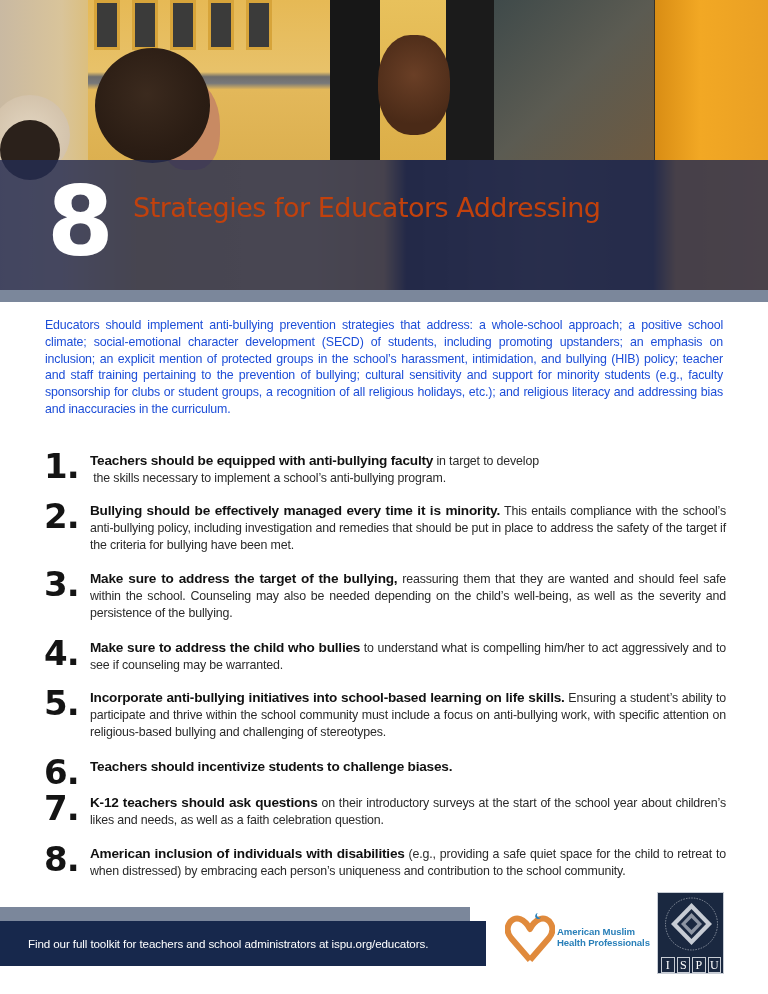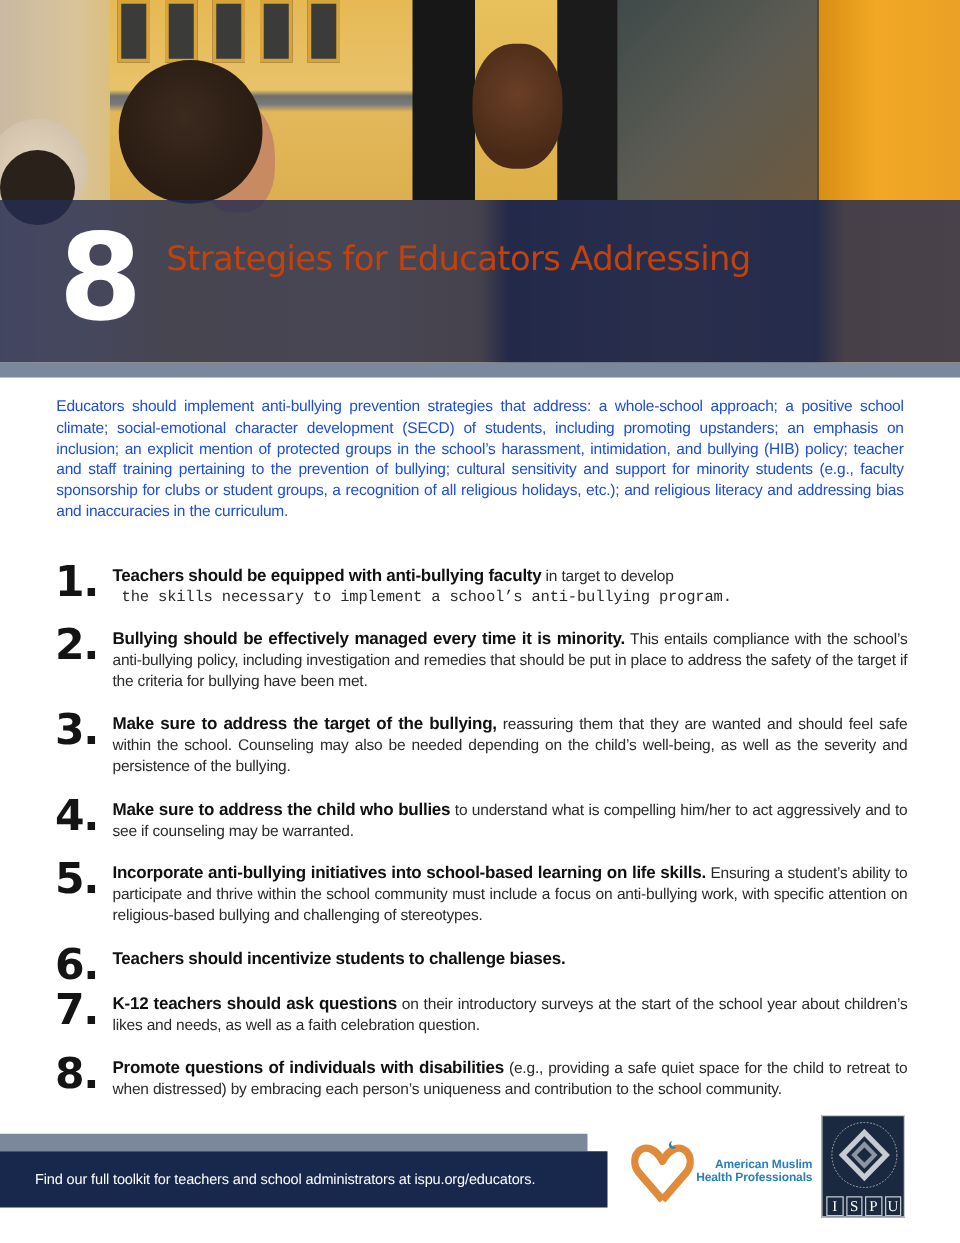--- a/index.html
+++ b/index.html
@@ -63,21 +63,21 @@
     
     .footer-band-gray { position: absolute; left: 0; top: 907px; width: 470px; height: 14px; background: #7b879b; }
     .footer-band-navy {
       position: absolute; left: 0; top: 921px; width: 486px; height: 45px; background: #17284c;
       display: flex; align-items: center; padding-left: 28px;
     }
     .footer-text { color: #ffffff; font-size: 11.6px; letter-spacing: -0.1px; }
 
     .amhp-logo { position: absolute; left: 505px; top: 910px; width: 145px; height: 56px; }
     .amhp-heart { position: absolute; left: 0; top: 0; width: 50px; height: 56px; }
-    .amhp-name { position: absolute; left: 52px; top: 16px; color: #2a80b9; font-weight: 700; font-size: 9.6px; line-height: 11px; letter-spacing: -0.1px; text-align: right; }
+    .amhp-name { position: absolute; left: 52px; top: 16px; color: #2a80b9; font-weight: 700; font-size: 9.6px; line-height: 11px; letter-spacing: -0.1px; }
 
     .ispu-logo { position: absolute; left: 657px; top: 892px; width: 67px; height: 82px; background: #1a2840; border: 1px solid #c7ccd4; }
     .ispu-emblem { position: absolute; left: 0; top: 0; width: 67px; height: 62px; }
     .ispu-letters { position: absolute; left: 3px; top: 64px; width: 60px; height: 16px; display: flex; gap: 2px; }
     .ispu-letter { flex: 1; background: #1a2840; border: 1px solid #c7ccd4; color: #ffffff; font-family: "Liberation Serif", serif; font-size: 12px; line-height: 14px; text-align: center; }
   </style>
 </head>
 <body>
 
 <div class="hero">
@@ -105,21 +105,21 @@
   <div>Strategies for Educators Addressing</div>
 </div>
 <div class="hero-band"></div>
 
 <p class="intro">Educators should implement anti-bullying prevention strategies that address: a whole-school approach; a positive school climate; social-emotional character development (SECD) of students, including promoting upstanders; an emphasis on inclusion; an explicit mention of protected groups in the school’s harassment, intimidation, and bullying (HIB) policy; teacher and staff training pertaining to the prevention of bullying; cultural sensitivity and support for minority students (e.g., faculty sponsorship for clubs or student groups, a recognition of all religious holidays, etc.); and religious literacy and addressing bias and inaccuracies in the curriculum.</p>
 
 <div class="strategy" style="top:452px;">
   <div class="strategy-number">1.</div>
   <div class="strategy-text left">
     <div><b>Teachers should be equipped with anti-bullying faculty</b><span> in target to develop</span></div>
-    <div style="white-space:pre;font-family:Liberation Mono, monospace;"> the skills necessary to implement a school’s anti-bullying program.</div>
+    <div style="white-space:pre;"> the skills necessary to implement a school’s anti-bullying program.</div>
   </div>
 </div>
 
 <div class="strategy" style="top:502px;">
   <div class="strategy-number">2.</div>
   <div class="strategy-text"><b>Bullying should be effectively managed every time it is minority.</b><span> This entails compliance with the school’s anti-bullying policy, including investigation and remedies that should be put in place to address the safety of the target if the criteria for bullying have been met.</span></div>
 </div>
 
 <div class="strategy" style="top:570px;">
   <div class="strategy-number">3.</div>
@@ -141,21 +141,21 @@
   <div class="strategy-text"><b>Teachers should incentivize students to challenge biases.</b><span></span></div>
 </div>
 
 <div class="strategy" style="top:794px;">
   <div class="strategy-number">7.</div>
   <div class="strategy-text"><b>K-12 teachers should ask questions</b><span> on their introductory surveys at the start of the school year about children’s likes and needs, as well as a faith celebration question.</span></div>
 </div>
 
 <div class="strategy" style="top:845px;">
   <div class="strategy-number">8.</div>
-  <div class="strategy-text"><b>Promote questions of individuals with disabilities</b><span> (e.g., providing a safe quiet space for the child to retreat to when distressed) by embracing each person’s uniqueness and contribution to the school community.</span></div>
+  <div class="strategy-text"><b>American inclusion of individuals with disabilities</b><span> (e.g., providing a safe quiet space for the child to retreat to when distressed) by embracing each person’s uniqueness and contribution to the school community.</span></div>
 </div>
 
 <div class="footer-band-gray"></div>
 <div class="footer-band-navy">
   <span class="footer-text">Find our full toolkit for teachers and school administrators at ispu.org/educators.</span>
 </div>
 
 <div class="amhp-logo">
   <svg class="amhp-heart" viewBox="0 0 50 56">
     <path d="M25 50 L6 28 C-2 18 6 6 15 9 C20 11 23 15 25 19 C27 15 30 11 35 9 C44 6 52 18 44 28 L25 50" fill="none" stroke="#e08a3c" stroke-width="6" stroke-linejoin="round"></path>

